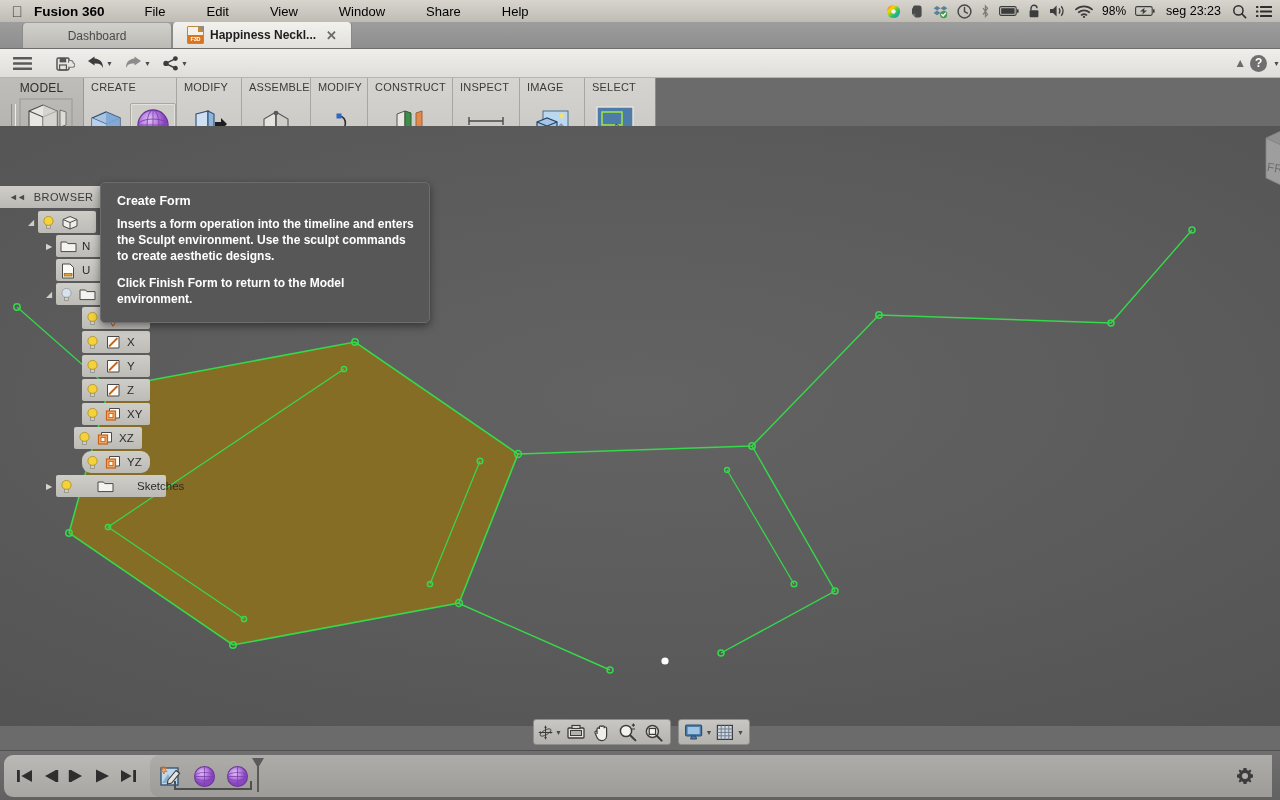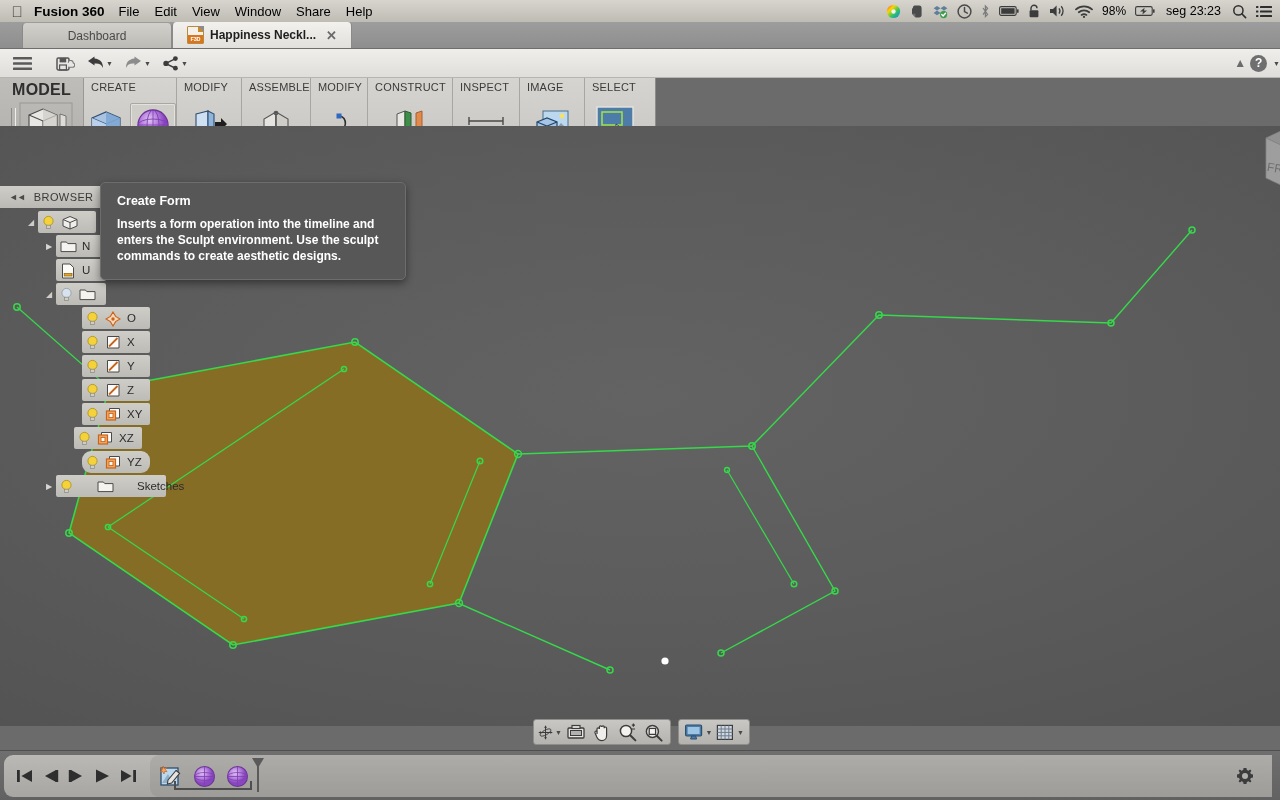--- a/index.html
+++ b/index.html
@@ -12,21 +12,21 @@
 
   
   .macbar{
     position:absolute;left:0;top:0;width:1280px;height:22px;
     background:linear-gradient(to bottom,#d8d5cf 0%,#cbc8c1 50%,#bfbcb4 100%);
     border-bottom:1px solid #9a978f;
     display:flex;align-items:center;font-size:13px;color:#000;
   }
   .macbar .apple{width:34px;text-align:center;font-size:15px;color:#3a3a3a;}
   .macbar .appname{font-weight:bold;font-size:13.5px;margin-right:14px;}
-  .macbar .mitem{margin-right:15px;font-size:13px;}
+  .macbar .mitem{margin-right:15px;font-size:13px;margin-left:26px;}
   .macbar .right{margin-left:auto;display:flex;align-items:center;gap:9px;padding-right:8px;}
   .macbar .right .ic{display:inline-flex;align-items:center;justify-content:center;}
   .mac-time{font-size:12.5px;margin:0 2px;}
   .mac-pct{font-size:12px;}
 
   
   .win{
     position:absolute;left:0;top:22px;width:1280px;height:778px;
     background:#6b6b6b;
   }
@@ -93,21 +93,21 @@
     position:relative;width:655px;height:76px;
     background:linear-gradient(to bottom,#d6d4d0,#c8c6c2);
     border-bottom:1px solid #8e8c88;border-right:1px solid #8e8c88;
     display:flex;
   }
   .modelpanel{
     width:84px;height:76px;background:linear-gradient(to bottom,#bfbdb9,#b2b0ac);
     border-right:1px solid #9a9894;display:flex;flex-direction:column;align-items:center;
     padding-top:3px;box-sizing:border-box;
   }
-  .modelpanel .ptitle{font-size:16px;font-weight:bold;color:#2e2e2e;letter-spacing:.2px;}
+  .modelpanel .ptitle{font-size:12px;font-weight:normal;color:#2e2e2e;letter-spacing:.2px;}
   .modelcube-wrap{display:flex;align-items:center;gap:3px;margin-top:3px;}
   .grip{width:3px;height:28px;border-left:1px solid #8d8b87;border-right:1px solid #f0eeea;}
   .panel{
     height:76px;border-right:1px solid #a8a6a2;display:flex;flex-direction:column;
     align-items:center;box-sizing:border-box;padding-top:3px;position:relative;
   }
   .panel .ptitle{font-size:11px;color:#3b3b3b;align-self:flex-start;padding-left:7px;letter-spacing:.2px;}
   .panel .picons{display:flex;align-items:center;gap:2px;margin-top:2px;flex:1;}
   .pitem{width:44px;height:42px;display:flex;align-items:center;justify-content:center;border-radius:2px;}
   .pitem.sel{background:#cfcdc8;border:1px solid #a9a7a2;box-shadow:inset 0 0 0 1px #e3e1dd;}
@@ -139,21 +139,21 @@
     display:flex;align-items:center;gap:6px;height:22px;padding:0 10px 0 4px;
     background:linear-gradient(to bottom,#cfcdc8,#bdbbb6);border-radius:2px;
     box-sizing:border-box;
   }
   .tchip .tlabel{font-size:11.5px;color:#2c2c2c;white-space:nowrap;}
   .bulb{width:13px;height:15px;flex:none;}
   .ticon{width:16px;height:15px;flex:none;}
 
   
   .tooltip{
-    position:absolute;left:100px;top:182px;width:306px;
+    position:absolute;left:100px;top:182px;width:330px;
     background:#575757;border:1px solid #6d6d6d;border-radius:5px;
     box-shadow:0 3px 9px rgba(0,0,0,.45);
     padding:11px 14px 14px 16px;box-sizing:border-box;color:#ffffff;
   }
   .tt-title{font-size:12.5px;font-weight:bold;margin-bottom:9px;}
   .tt-body{font-size:12px;font-weight:bold;line-height:1.33;margin-bottom:11px;}
   .tt-body:last-child{margin-bottom:0;}
 
   
   .navbar{
@@ -800,20 +800,21 @@
           </span>
           <span class="tlabel">Sketches</span>
         </span>
       </div>
     </div>
   </div>
 
   <div class="tooltip">
     <div class="tt-title">Create Form</div>
     <div class="tt-body">Inserts a form operation into the timeline and enters the Sculpt environment. Use the sculpt commands to create aesthetic designs.</div>
+    <div class="tt-body">Click Finish Form to return to the Model environment.</div>
   </div>
 
   <div class="navbar">
     <div class="navgrp">
       <div class="nbtn">
         <svg width="19" height="19" viewBox="0 0 19 19">
           <path d="M9.5 1 L9.5 18 M1 9.5 L18 9.5" stroke="#3c3c3c" stroke-width="1.3"></path>
           <path d="M9.5 1 L7.6 3.4 L11.4 3.4 Z M9.5 18 L7.6 15.6 L11.4 15.6 Z M1 9.5 L3.4 7.6 L3.4 11.4 Z M18 9.5 L15.6 7.6 L15.6 11.4 Z" fill="#3c3c3c"></path>
           <ellipse cx="9.5" cy="9.5" rx="7.6" ry="3" fill="none" stroke="#3c3c3c" stroke-width="1.1" transform="rotate(-30 9.5 9.5)"></ellipse>
         </svg>

